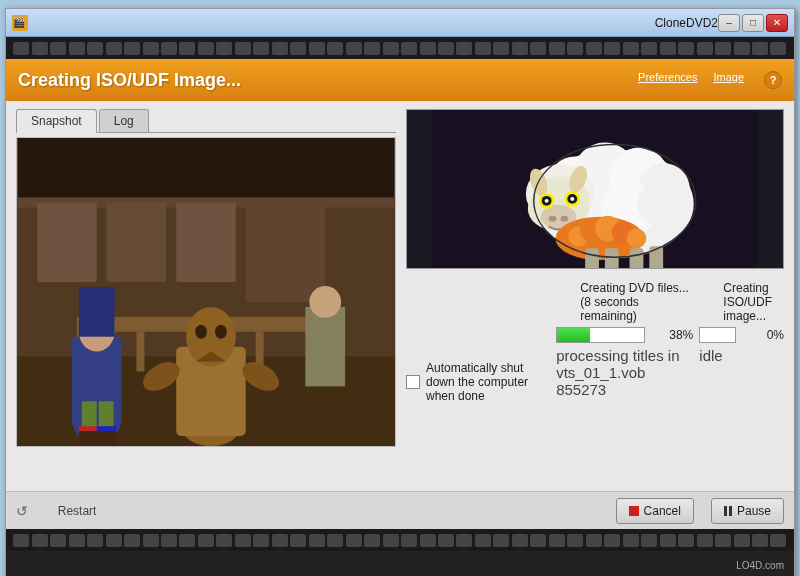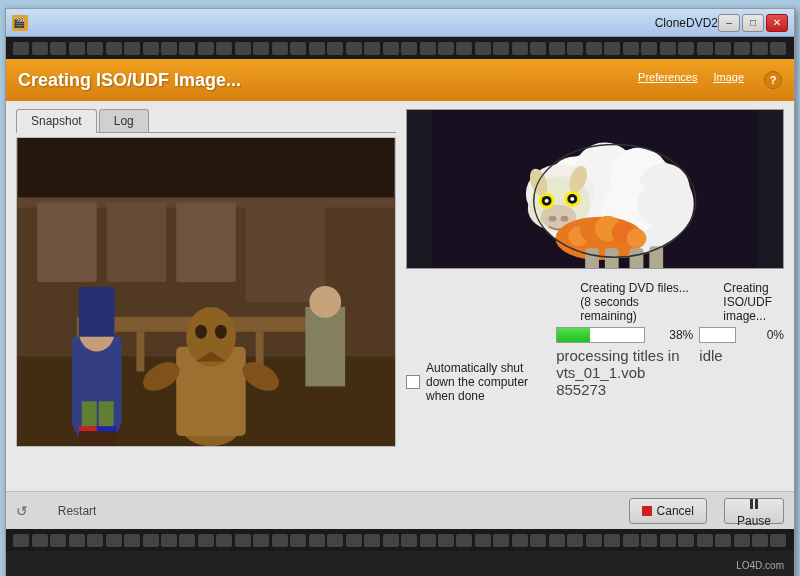--- a/index.html
+++ b/index.html
@@ -286,21 +286,20 @@
       color: #222;
     }
     .btn-cancel .btn-icon {
       width: 10px;
       height: 10px;
       background: #cc2020;
     }
     .btn-pause {
       background: linear-gradient(to bottom, #e8e8e8, #d0d0d0);
       color: #222;
-      flex-direction: column;
     }
     .btn-pause .btn-icon-pause {
       display: flex;
       gap: 2px;
     }
     .btn-pause .bar {
       width: 3px;
       height: 10px;
       background: #333;
     }

